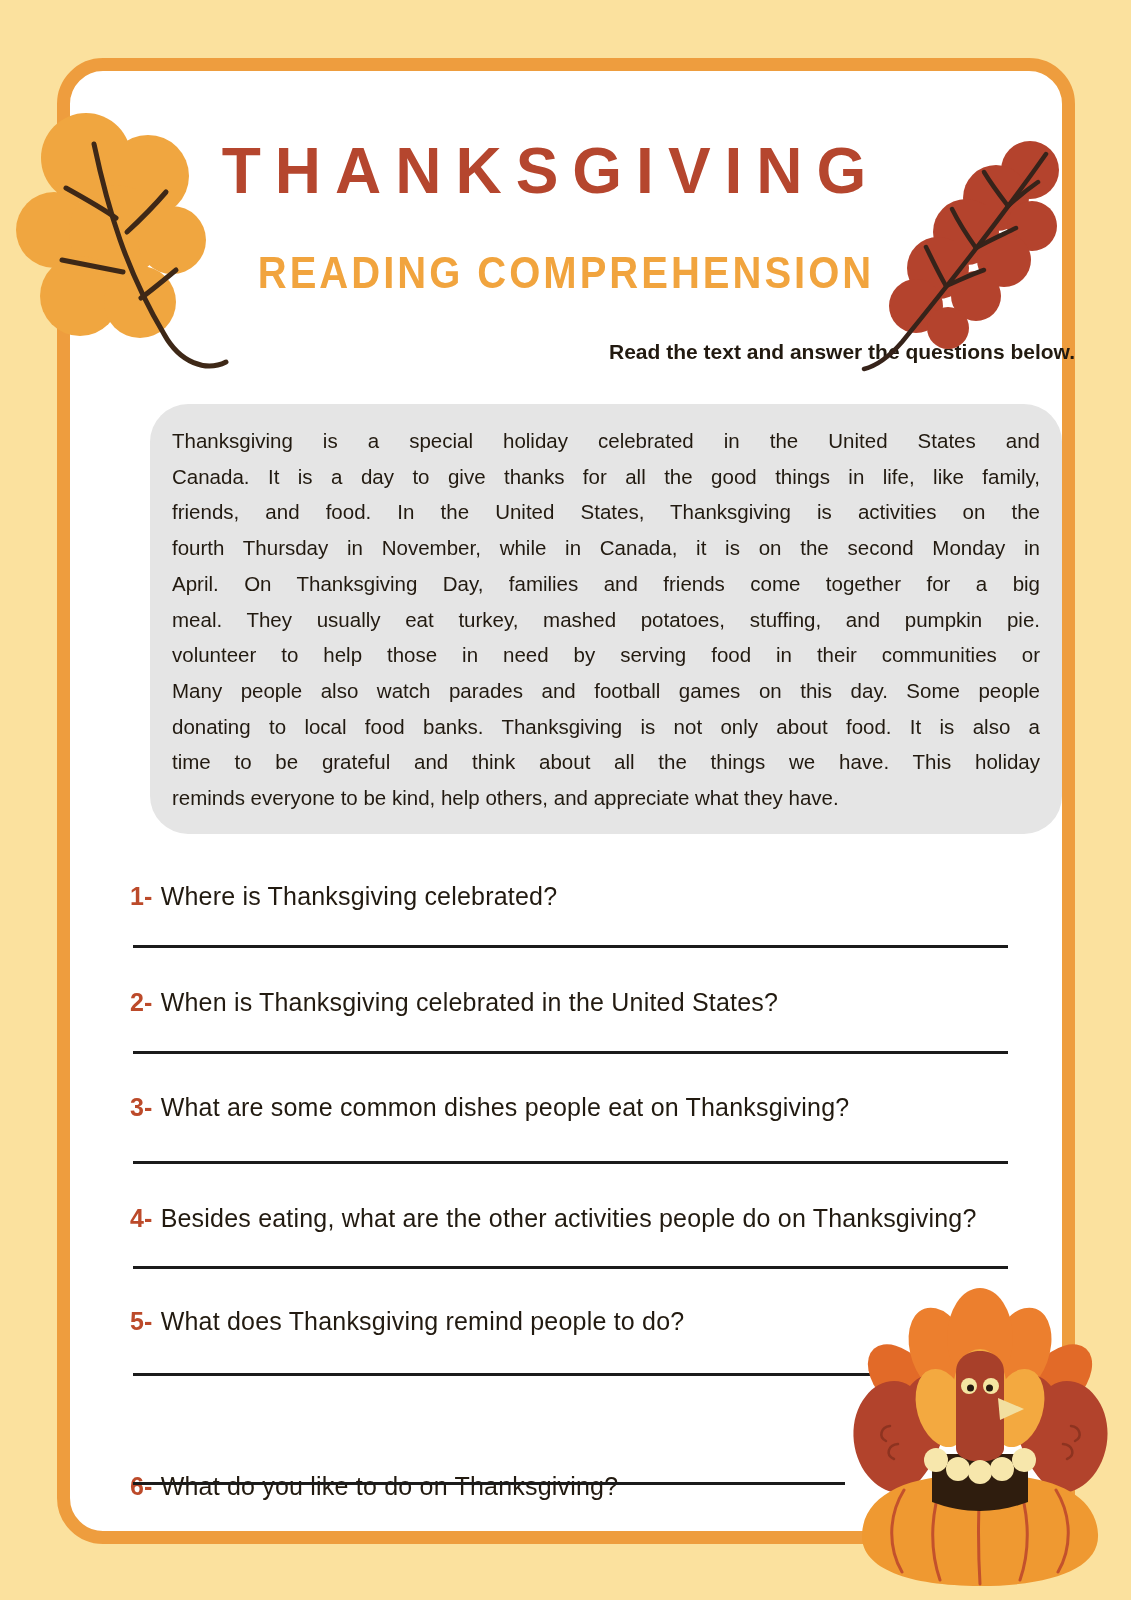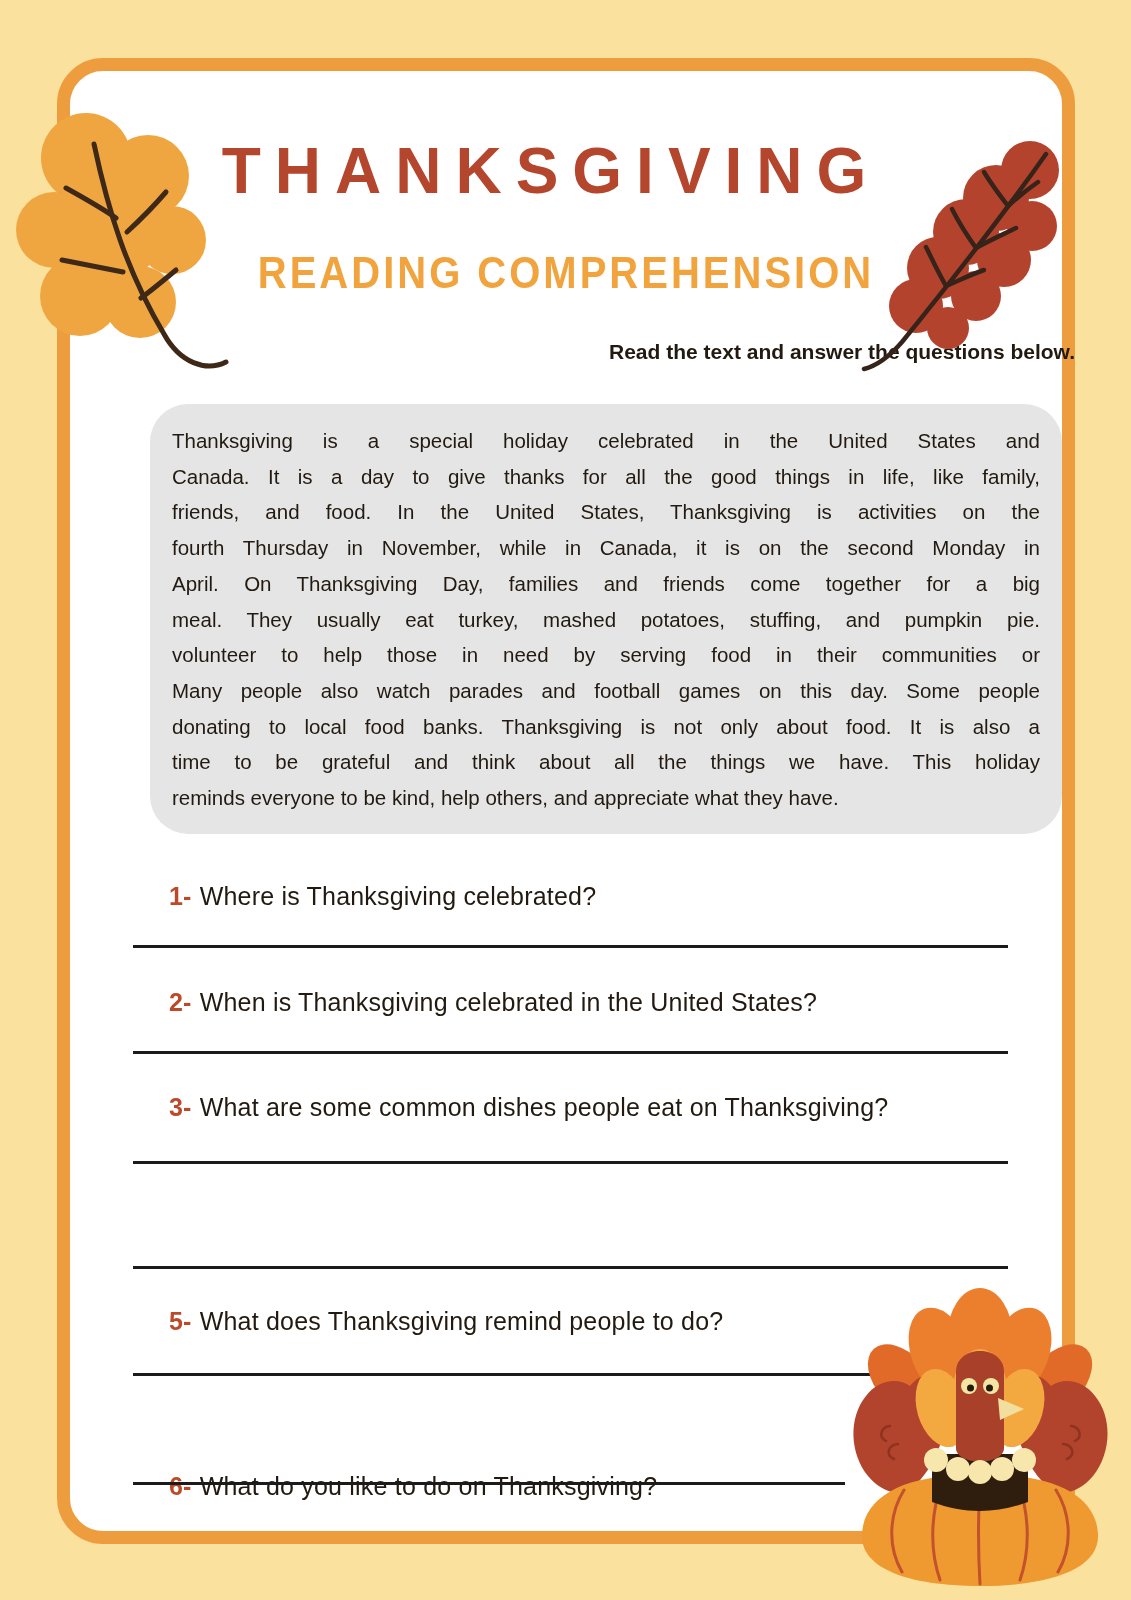--- a/index.html
+++ b/index.html
@@ -66,21 +66,20 @@
     text-align-last:justify;
     white-space:normal;
   }
   .pline.last{text-align-last:left;}
   .question{
     position:absolute;left:130px;width:900px;
     font-size:25px;
     color:#221a10;
     z-index:2;
     letter-spacing:0.2px;
-    margin-left:39px;
   }
   .qnum{color:#bc4a2a;font-weight:700;margin-right:8px;}
   .answer-line{
     position:absolute;left:133px;height:3px;
     background:#1b1b1b;
     z-index:2;
   }
 </style>
 </head>
 <body>
@@ -157,20 +156,23 @@
   <div class="question" style="top:988px">
     <span class="qnum">2-</span><span>When is Thanksgiving celebrated in the United States?</span>
   </div>
   <div class="answer-line" style="top:1051px;width:875px"></div>
 
   <div class="question" style="top:1093px">
     <span class="qnum">3-</span><span>What are some common dishes people eat on Thanksgiving?</span>
   </div>
   <div class="answer-line" style="top:1161px;width:875px"></div>
 
+  <div class="question" style="top:1204px">
+    <span class="qnum">4-</span><span>Besides eating, what are the other activities people do on Thanksgiving?</span>
+  </div>
   <div class="answer-line" style="top:1266px;width:875px"></div>
 
   <div class="question" style="top:1307px">
     <span class="qnum">5-</span><span>What does Thanksgiving remind people to do?</span>
   </div>
   <div class="answer-line" style="top:1373px;width:743px"></div>
 
   <div class="question" style="top:1472px">
     <span class="qnum">6-</span><span>What do you like to do on Thanksgiving?</span>
   </div>

